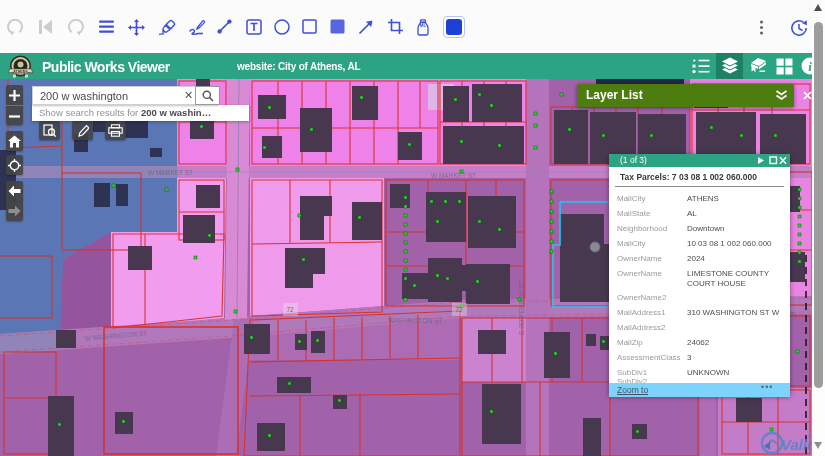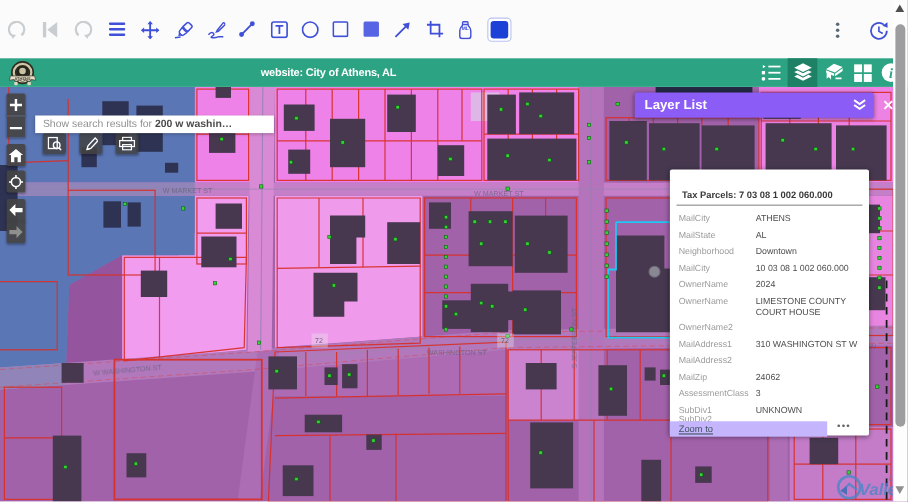--- a/index.html
+++ b/index.html
@@ -17,31 +17,31 @@
 .tri-up { position:absolute; left:2px; top:4px; width:0; height:0; border-left:4.5px solid transparent; border-right:4.5px solid transparent; border-bottom:7px solid #4f4f52; }
 .tri-dn { position:absolute; left:2px; top:442px; width:0; height:0; border-left:4.5px solid transparent; border-right:4.5px solid transparent; border-top:7px solid #8f8f92; }
 #searchbox { position:absolute; left:32px; top:86px; width:187px; height:19px; background:#fff; border:1px solid #d0d0d0; box-shadow:0 1px 2px rgba(0,0,0,0.25); z-index:20; }
 #searchbox .txt { position:absolute; left:7px; top:3px; font-size:11px; color:#4a4a4a; }
 #searchbox .clr { position:absolute; left:151px; top:2px; font-size:11px; color:#555; }
 #searchbox .mag { position:absolute; left:162px; top:-1px; width:25px; height:19px; border:1px solid #9a9a9a; background:#fff; }
 #suggest { position:absolute; left:32px; top:105px; width:217px; height:16px; background:#fff; box-shadow:0 1px 3px rgba(0,0,0,0.3); z-index:19; font-size:9.5px; color:#919191; line-height:16px; padding-left:7px; white-space:nowrap; }
 #suggest b { color:#4a4a4a; }
 .dkbtn { position:absolute; width:21px; height:19px; background:rgba(66,66,66,0.85); border-radius:2px; z-index:15; box-shadow:0 1px 2px rgba(0,0,0,0.3); }
 .lbtn { position:absolute; left:6px; width:17px; background:rgba(68,68,68,0.92); border-radius:2px; color:#fff; text-align:center; z-index:15; box-shadow:0 1px 2px rgba(0,0,0,0.3); }
-#layerlist { position:absolute; left:577px; top:84px; width:217px; height:23px; background:#8b5cf6; z-index:22; box-shadow:0 1px 4px rgba(0,0,0,0.45); border-radius:2px 2px 0 0; }
+#layerlist { position:absolute; left:577px; top:84px; width:217px; height:23px; background:#4d7c0f; z-index:22; box-shadow:0 1px 4px rgba(0,0,0,0.45); border-radius:2px 2px 0 0; }
 #layerlist .t { position:absolute; left:9px; top:4px; font-size:12px; font-weight:bold; color:#fff; }
 #popup { position:absolute; left:609px; top:154px; width:181px; height:242px; z-index:23; box-shadow:0 1px 5px rgba(0,0,0,0.45); background:#fff; border-radius:2px; }
 #popup .hd { position:absolute; left:0; top:0; width:181px; height:12.5px; background:#2ca382; border-radius:2px 2px 0 0; }
 #popup .hd .n { position:absolute; left:11px; top:1px; font-size:8.5px; color:#fff; }
 #popup .ttl { position:absolute; left:11px; top:18px; font-size:8.5px; font-weight:bold; color:#383838; }
 #popup hr { position:absolute; left:6px; top:32px; width:169px; border:none; border-top:1px solid #8a8a8a; }
 .prow { position:absolute; font-size:8px; width:181px; }
 .plab { left:8px; color:#9b9b9b; position:absolute; white-space:nowrap; }
 .pval { left:78px; color:#4c4c4c; position:absolute; white-space:nowrap; line-height:9.5px; }
-#popup .ft { position:absolute; left:0; top:229px; width:143px; height:14px; background:#c4b5fd; }
+#popup .ft { position:absolute; left:0; top:229px; width:181px; height:14px; background:#7dd3fc; }
 #popup .zoomto { position:absolute; left:8px; top:2px; font-size:8.5px; color:#41525f; text-decoration:underline; }
 #popup .dots { position:absolute; left:152px; top:-1px; font-size:9px; color:#666; letter-spacing:1px; }
 </style>
 </head>
 <body>
 <div id="app">
   <div id="map">
   <svg width="825" height="377" viewBox="0 79 825 377">
     <rect x="0" y="79" width="825" height="377" fill="#a262aa"></rect>
     <rect x="0" y="79" width="42" height="5" fill="#232843"></rect>
@@ -427,20 +427,21 @@
       <circle cx="2.5" cy="7.5" r="1.6" fill="#5c6a74"></circle>
       <circle cx="2.5" cy="13" r="1.6" fill="#5c6a74"></circle>
     </svg>
     <svg class="ic" style="left:790px;" width="18" height="18" viewBox="0 0 18 18">
       <path d="M16.2 9 A7.2 7.2 0 1 1 13.5 3.4" stroke="#3f4fd8" stroke-width="1.6" fill="none"></path>
       <path d="M16.8 1.2 L16.9 6.3 L12.2 4.3 Z" fill="#3f4fd8"></path>
       <path d="M9 5 L9 9.5 L12.5 11.5" stroke="#3f4fd8" stroke-width="1.5" fill="none"></path>
     </svg>
   </div>
   <div id="teal">
+    <h1>Public Works Viewer</h1>
     <div id="site">website: City of Athens, AL</div>
     <div style="position:absolute;left:716px;top:0;width:27px;height:26px;background:#1e8166;"></div>
     <svg style="position:absolute;left:692px;top:5px;" width="18" height="17" viewBox="0 0 18 17">
       <path d="M1.5 1 L4 2.5 L1.5 4 Z" fill="#fff"></path>
       <rect x="6.5" y="1.7" width="11" height="1.6" fill="#fff"></rect>
       <rect x="0.5" y="6.6" width="3" height="3" fill="#fff"></rect>
       <rect x="6.5" y="7.3" width="11" height="1.6" fill="#fff"></rect>
       <circle cx="2" cy="13.6" r="1.7" fill="#fff"></circle>
       <rect x="6.5" y="12.9" width="11" height="1.6" fill="#fff"></rect>
     </svg>
@@ -472,20 +473,30 @@
       <circle cx="12.5" cy="11" r="10.5" fill="#2e2c20"></circle>
       <circle cx="12.5" cy="11" r="8" fill="none" stroke="#cfc8a8" stroke-width="2"></circle>
       <circle cx="12.5" cy="10" r="5" fill="#262417"></circle>
       <circle cx="12.5" cy="9.5" r="3" fill="#c8c2a4"></circle>
       <path d="M1.5 14 L23.5 14 L24.5 18 L20.5 17.3 L18.5 19 L15 17.8 L12.5 19.2 L10 17.8 L6.5 19 L4.5 17.3 L0.5 18 Z" fill="#e6e0ca" stroke="#4a4738" stroke-width="0.7"></path>
       <text x="12.5" y="17.8" font-size="3.6" font-weight="bold" fill="#33301f" text-anchor="middle">ATHENS</text>
       <rect x="5" y="19.5" width="3" height="3" fill="#ddd8c0"></rect>
       <rect x="17" y="19.5" width="3" height="3" fill="#ddd8c0"></rect>
     </svg>
   </div>
+  <div id="searchbox">
+    <div class="txt">200 w washington</div>
+    <div class="clr">✕</div>
+    <div class="mag">
+      <svg style="position:absolute;left:6px;top:3px;" width="12" height="12" viewBox="0 0 12 12">
+        <circle cx="4.8" cy="4.8" r="3.6" fill="none" stroke="#555" stroke-width="1.4"></circle>
+        <path d="M7.5 7.5 L11 11" stroke="#555" stroke-width="1.6"></path>
+      </svg>
+    </div>
+  </div>
   <div id="suggest">Show search results for <b>200 w washin…</b></div>
   <div class="dkbtn" style="left:39px;top:121px;">
     <svg style="position:absolute;left:4px;top:3px;" width="13" height="13" viewBox="0 0 13 13">
       <rect x="1" y="1" width="8" height="10" fill="none" stroke="#fff" stroke-width="1.2"></rect>
       <circle cx="8.5" cy="8" r="3" fill="none" stroke="#fff" stroke-width="1.3"></circle>
       <path d="M10.5 10.2 L12.7 12.6" stroke="#fff" stroke-width="1.4"></path>
     </svg>
   </div>
   <div class="dkbtn" style="left:72px;top:121px;">
     <svg style="position:absolute;left:5px;top:3px;" width="12" height="13" viewBox="0 0 12 13">
@@ -534,20 +545,23 @@
   <div id="layerlist">
       <div class="t">Layer List</div>
     <svg style="position:absolute;left:198px;top:6px;" width="13" height="11" viewBox="0 0 13 11">
       <path d="M1.5 1 L6.5 4.5 L11.5 1 M1.5 5.5 L6.5 9 L11.5 5.5" stroke="#fff" stroke-width="1.8" fill="none"></path>
     </svg>
     <svg style="position:absolute;left:226px;top:7px;" width="9" height="9" viewBox="0 0 9 9">
       <path d="M1 1 L8 8 M8 1 L1 8" stroke="#fff" stroke-width="1.7"></path>
     </svg>
   </div>
   <div id="popup">
+    <div class="hd">
+        <div class="n">(1 of 3)</div>
+      </div>
     <div class="ttl">Tax Parcels: 7 03 08 1 002 060.000</div>
     <hr>
     <div class="prow" style="top:40px;">
         <span class="plab">MailCity</span>
         <span class="pval">ATHENS</span>
       </div>
     <div class="prow" style="top:55px;">
         <span class="plab">MailState</span>
         <span class="pval">AL</span>
       </div>

